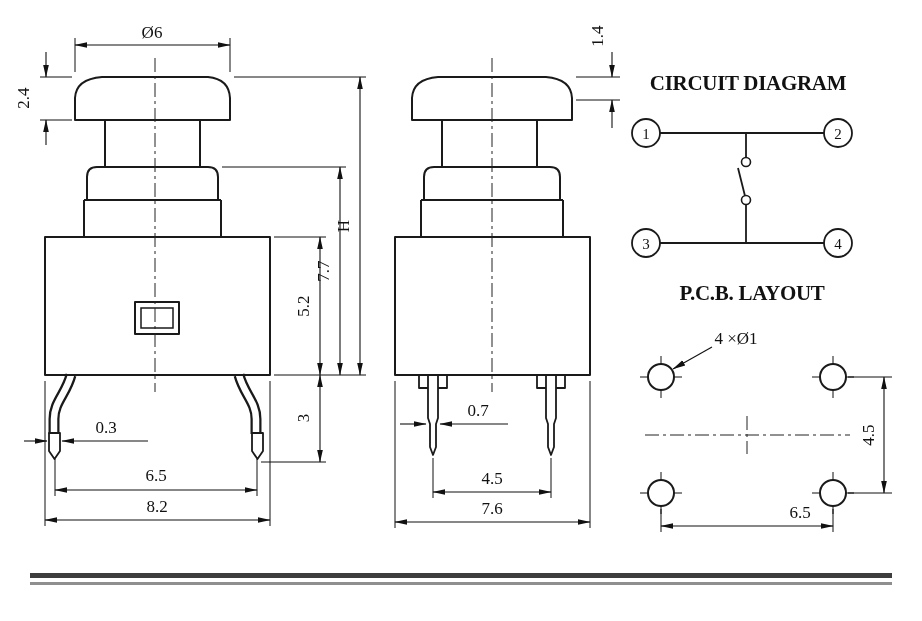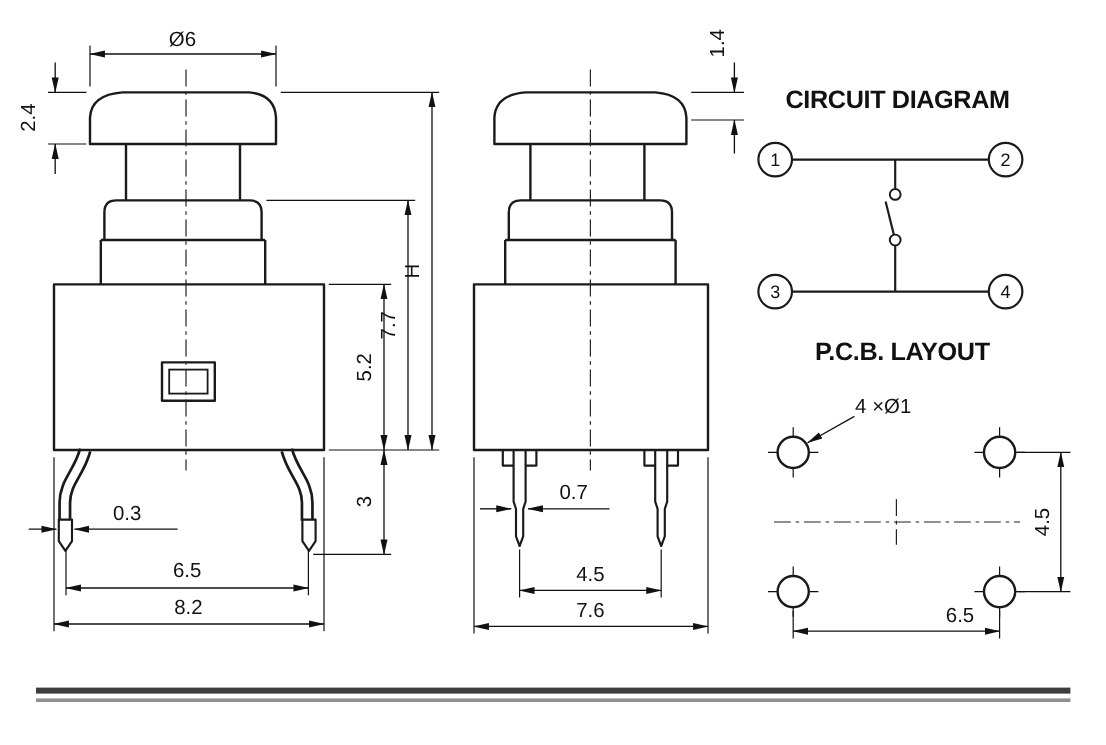--- a/index.html
+++ b/index.html
@@ -1,16 +1,16 @@
 <!DOCTYPE html>
 <html><head>
 <meta charset="utf-8">
 <style>
   html,body{margin:0;padding:0;background:#ffffff;}
-  .stage{width:922px;height:621px;position:relative;background:#fff;font-family:Liberation Sans, sans-serif;}
+  .stage{width:922px;height:621px;position:relative;background:#fff;font-family:Liberation Serif, serif;}
   
   .ol{stroke:#1a1a1a;stroke-width:2;fill:none;stroke-linejoin:round;}
   .olf{stroke:#1a1a1a;stroke-width:1.8;fill:#ffffff;stroke-linejoin:round;}
   .legb{stroke:#1a1a1a;stroke-width:11;fill:none;stroke-linecap:butt;stroke-linejoin:round;}
   .legw{stroke:#ffffff;stroke-width:6.5;fill:none;stroke-linecap:butt;stroke-linejoin:round;}
   
   .cl{stroke:#222;stroke-width:1;stroke-dasharray:14 4 3 4;fill:none;}
   
   .dim{stroke:#111;stroke-width:1.1;fill:none;}
   .xln{stroke:#111;stroke-width:1;fill:none;}

